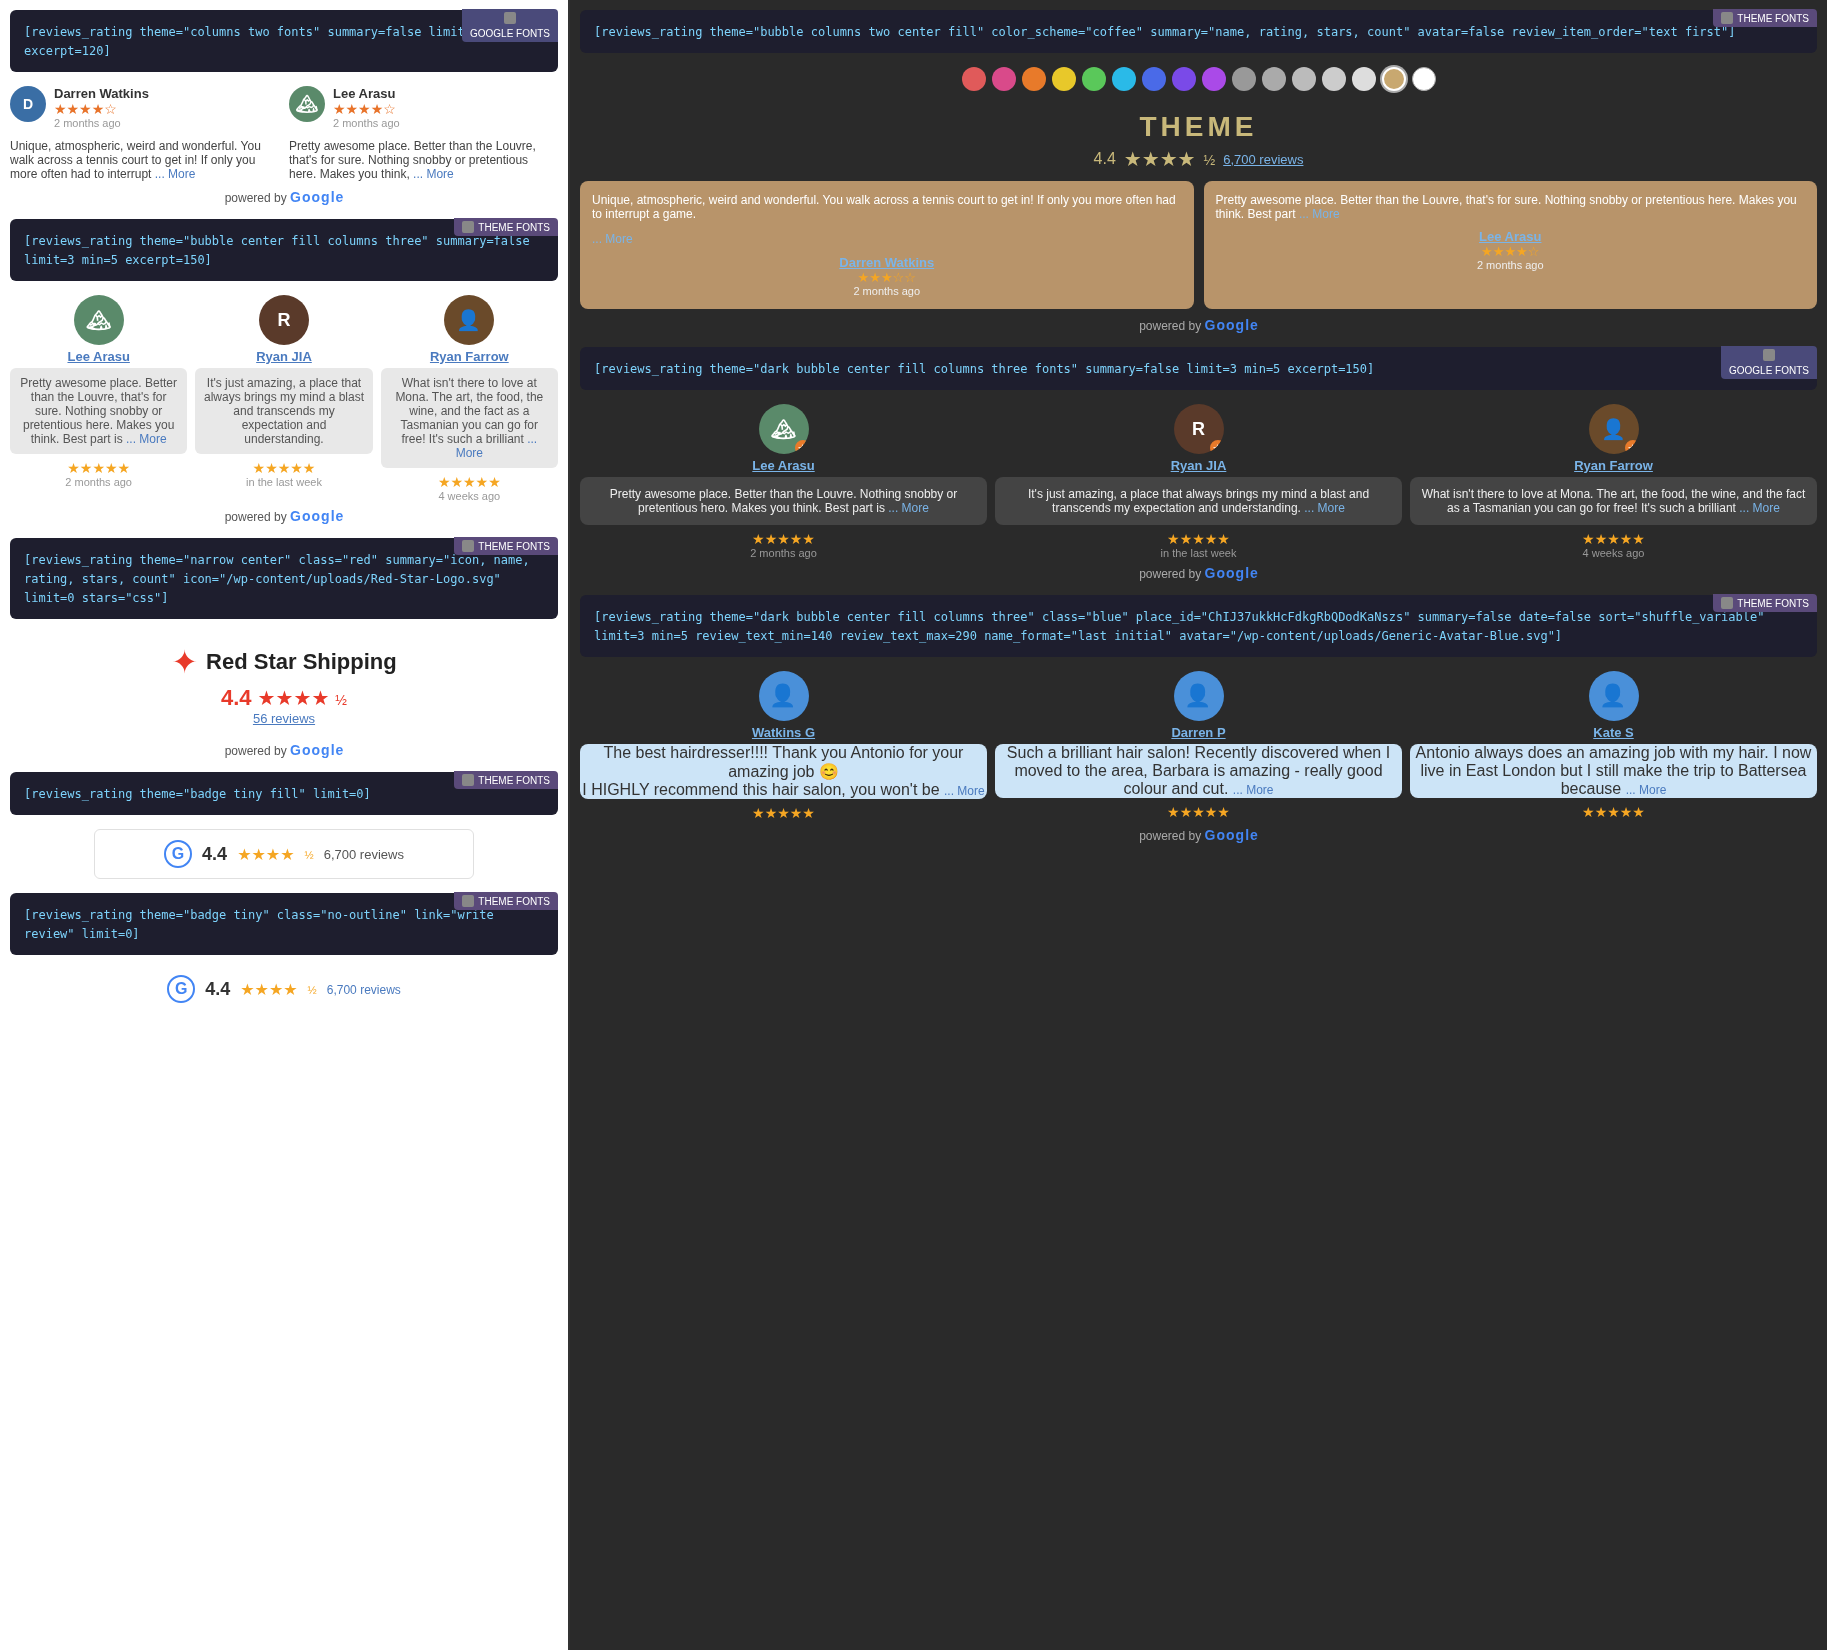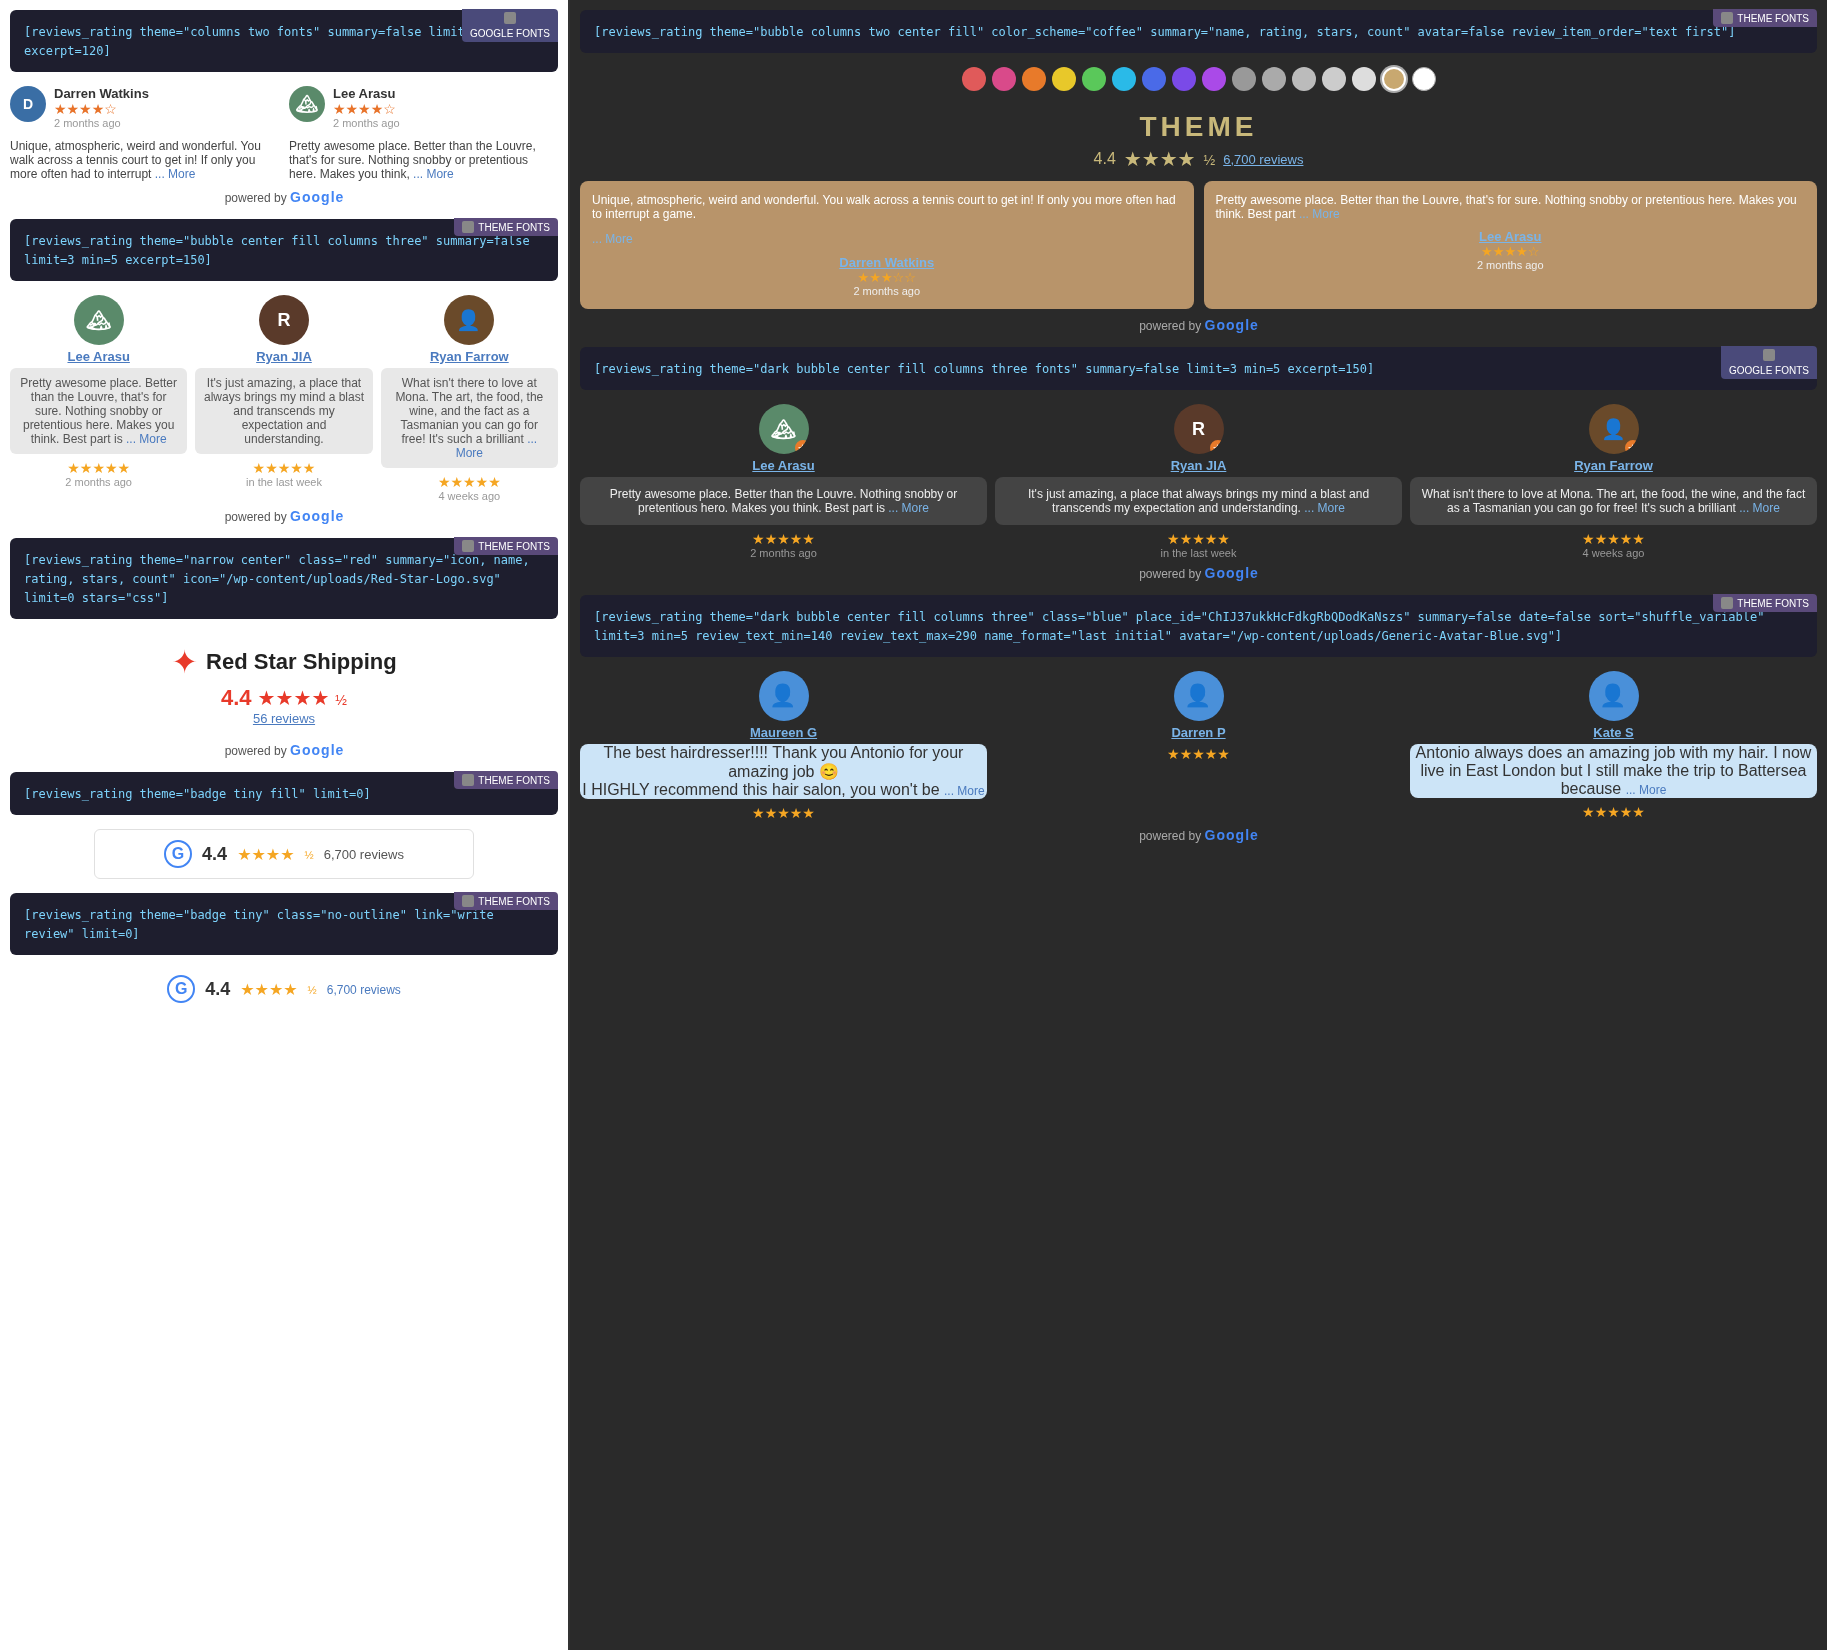--- a/index.html
+++ b/index.html
@@ -553,28 +553,29 @@
       <code>[reviews_rating theme="dark bubble center fill columns three" class="blue"
 place_id="ChIJ37ukkHcFdkgRbQDodKaNszs" summary=false date=false sort="shuffle_variable"
 limit=3 min=5 review_text_min=140 review_text_max=290 name_format="last
 initial" avatar="/wp-content/uploads/Generic-Avatar-Blue.svg"]</code>
     </div>
 
     <div class="three-cols">
 
       <div class="col-card col-card-center">
         <div class="avatar avatar-blue-user" style="margin:0 auto 4px;background:#4a90d9;font-size:22px;">👤</div>
-        <div class="reviewer-name-dark">Maureen G</div>
+        <div class="reviewer-name-dark">Watkins G</div>
         <div class="reviewer-bubble-blue">The best hairdresser!!!! Thank you Antonio for your amazing job 😊<br>I HIGHLY recommend this hair salon, you won't be <a class="more-link">... More</a></div>
         <div class="stars" style="margin-top:6px;color:#f5a623">★★★★★</div>
       </div>
 
       <div class="col-card col-card-center">
         <div class="avatar avatar-blue-user" style="margin:0 auto 4px;background:#4a90d9;font-size:22px;">👤</div>
         <div class="reviewer-name-dark">Darren P</div>
+        <div class="reviewer-bubble-blue">Such a brilliant hair salon! Recently discovered when I moved to the area, Barbara is amazing - really good colour and cut. <a class="more-link">... More</a></div>
         <div class="stars" style="margin-top:6px;color:#f5a623">★★★★★</div>
       </div>
 
       <div class="col-card col-card-center">
         <div class="avatar avatar-blue-user" style="margin:0 auto 4px;background:#4a90d9;font-size:22px;">👤</div>
         <div class="reviewer-name-dark">Kate S</div>
         <div class="reviewer-bubble-blue">Antonio always does an amazing job with my hair. I now live in East London but I still make the trip to Battersea because <a class="more-link">... More</a></div>
         <div class="stars" style="margin-top:6px;color:#f5a623">★★★★★</div>
       </div>
     </div>

